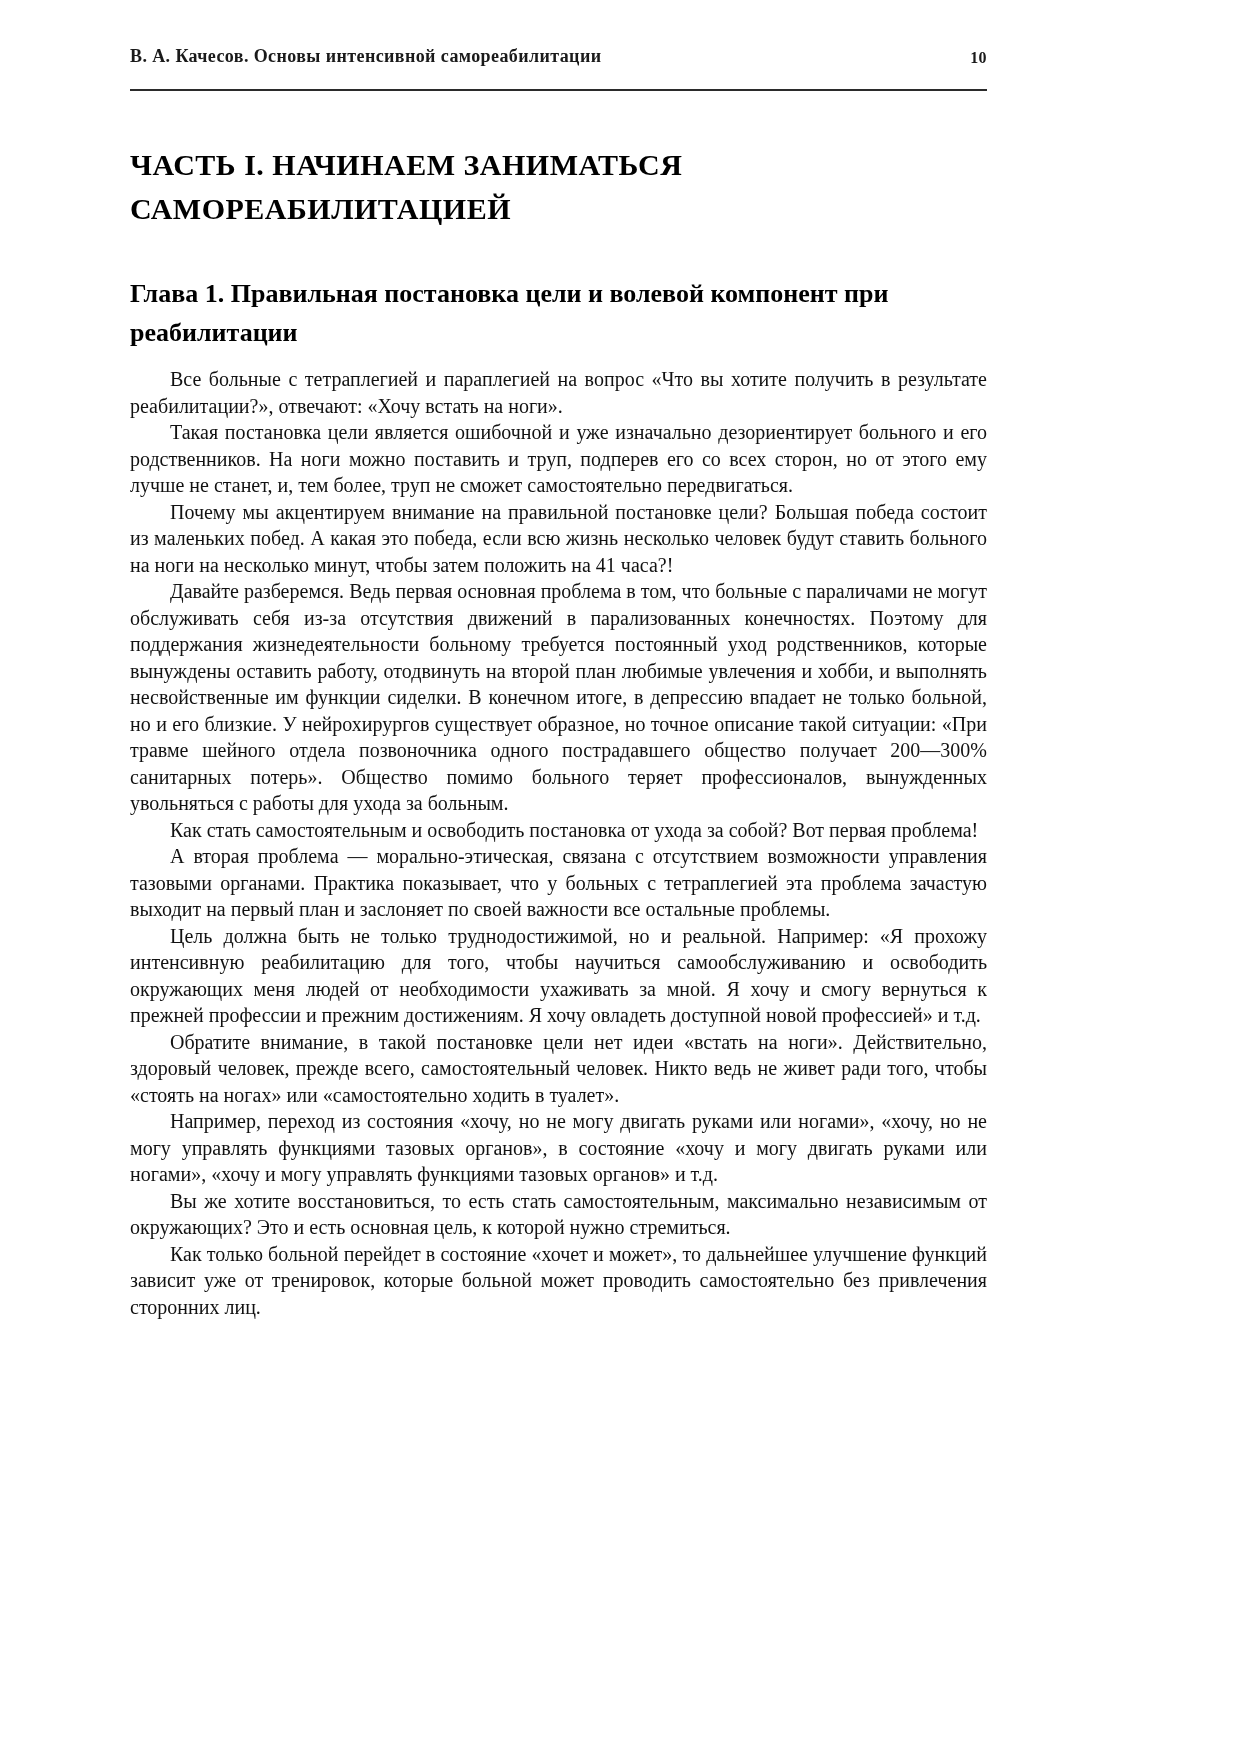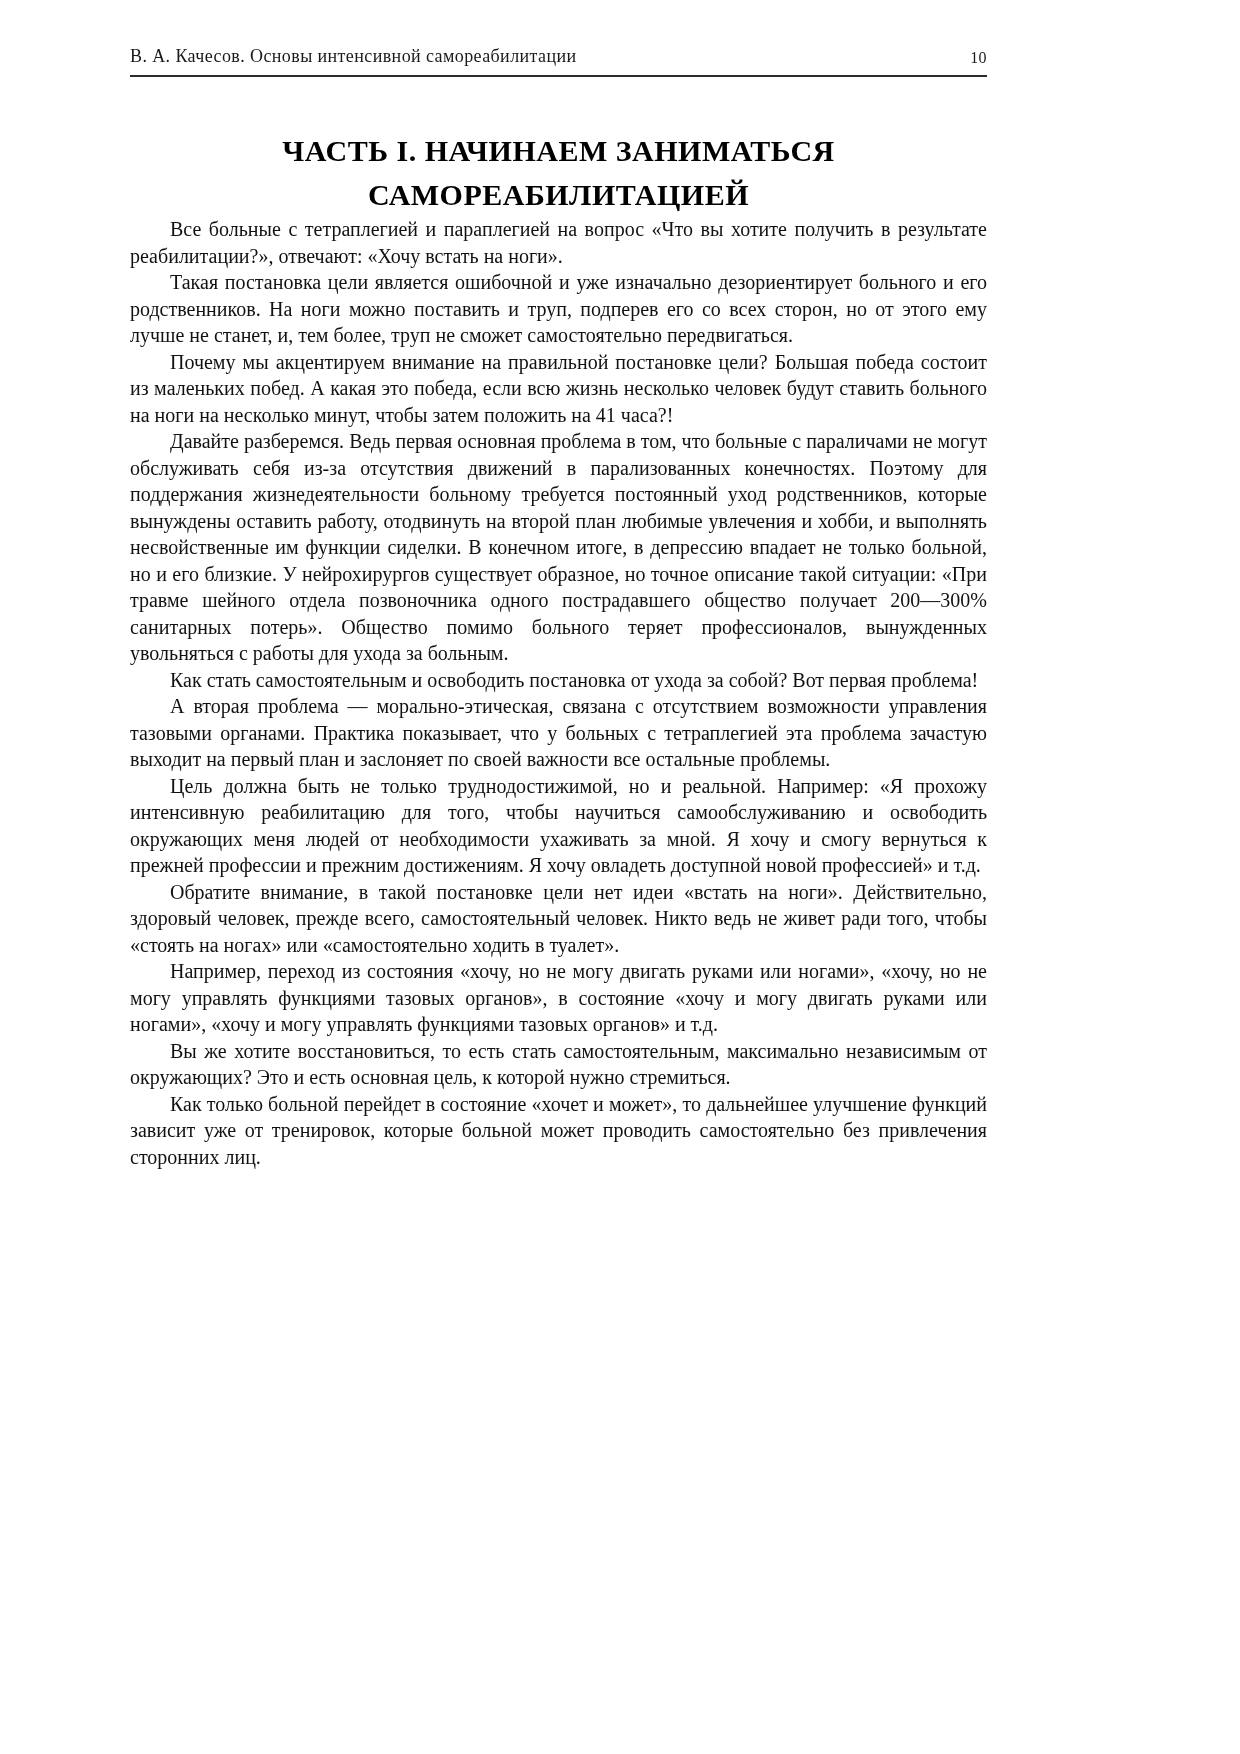--- a/index.html
+++ b/index.html
@@ -16,33 +16,34 @@
     padding: 46px 253px 0 130px; 
     font-family: "Liberation Serif", "DejaVu Serif", serif;
     color: #1a1a1a;
     overflow: hidden;
   }
   .running-header {
     display: flex;
     justify-content: space-between;
     align-items: flex-end;
     border-bottom: 2px solid #2b2b2b;
-    padding-bottom: 8px;
+    padding-bottom: 22px;
     font-size: 18px;
     letter-spacing: 0.4px;
+    font-weight: bold;
   }
   .running-header .title {
     white-space: nowrap;
   }
   .running-header .pagenum {
     font-size: 16px;
   }
   h1.part-title {
     margin: 52px 0 0 0;
-    text-align: center;
+    text-align: left;
     font-size: 30px;
     font-weight: bold;
     line-height: 1.45;
     letter-spacing: 0.5px;
     color: #000;
   }
   h2.chapter-title {
     margin: 44px 0 14px 0;
     text-align: left;
     font-size: 26px;
@@ -64,20 +65,21 @@
 
 <div class="page">
 
   <div class="running-header">
     <span class="title">В. А. Качесов. Основы интенсивной самореабилитации</span>
     <span class="pagenum">10</span>
   </div>
 
   <h1 class="part-title">ЧАСТЬ I. НАЧИНАЕМ ЗАНИМАТЬСЯ САМОРЕАБИЛИТАЦИЕЙ</h1>
 
+  <h2 class="chapter-title">Глава 1. Правильная постановка цели и волевой компонент при реабилитации</h2>
 
   <div class="body-text">
     <p>Все больные с тетраплегией и параплегией на вопрос «Что вы хотите получить в результате реабилитации?», отвечают: «Хочу встать на ноги».</p>
     <p>Такая постановка цели является ошибочной и уже изначально дезориентирует больного и его родственников. На ноги можно поставить и труп, подперев его со всех сторон, но от этого ему лучше не станет, и, тем более, труп не сможет самостоятельно передвигаться.</p>
     <p>Почему мы акцентируем внимание на правильной постановке цели? Большая победа состоит из маленьких побед. А какая это победа, если всю жизнь несколько человек будут ставить больного на ноги на несколько минут, чтобы затем положить на 41 часа?!</p>
     <p>Давайте разберемся. Ведь первая основная проблема в том, что больные с параличами не могут обслуживать себя из-за отсутствия движений в парализованных конечностях. Поэтому для поддержания жизнедеятельности больному требуется постоянный уход родственников, которые вынуждены оставить работу, отодвинуть на второй план любимые увлечения и хобби, и выполнять несвойственные им функции сиделки. В конечном итоге, в депрессию впадает не только больной, но и его близкие. У нейрохирургов существует образное, но точное описание такой ситуации: «При травме шейного отдела позвоночника одного пострадавшего общество получает 200—300% санитарных потерь». Общество помимо больного теряет профессионалов, вынужденных увольняться с работы для ухода за больным.</p>
     <p>Как стать самостоятельным и освободить постановка от ухода за собой? Вот первая проблема!</p>
     <p>А вторая проблема — морально-этическая, связана с отсутствием возможности управления тазовыми органами. Практика показывает, что у больных с тетраплегией эта проблема зачастую выходит на первый план и заслоняет по своей важности все остальные проблемы.</p>
     <p>Цель должна быть не только труднодостижимой, но и реальной. Например: «Я прохожу интенсивную реабилитацию для того, чтобы научиться самообслуживанию и освободить окружающих меня людей от необходимости ухаживать за мной. Я хочу и смогу вернуться к прежней профессии и прежним достижениям. Я хочу овладеть доступной новой профессией» и т.д.</p>
     <p>Обратите внимание, в такой постановке цели нет идеи «встать на ноги». Действительно, здоровый человек, прежде всего, самостоятельный человек. Никто ведь не живет ради того, чтобы «стоять на ногах» или «самостоятельно ходить в туалет».</p>

